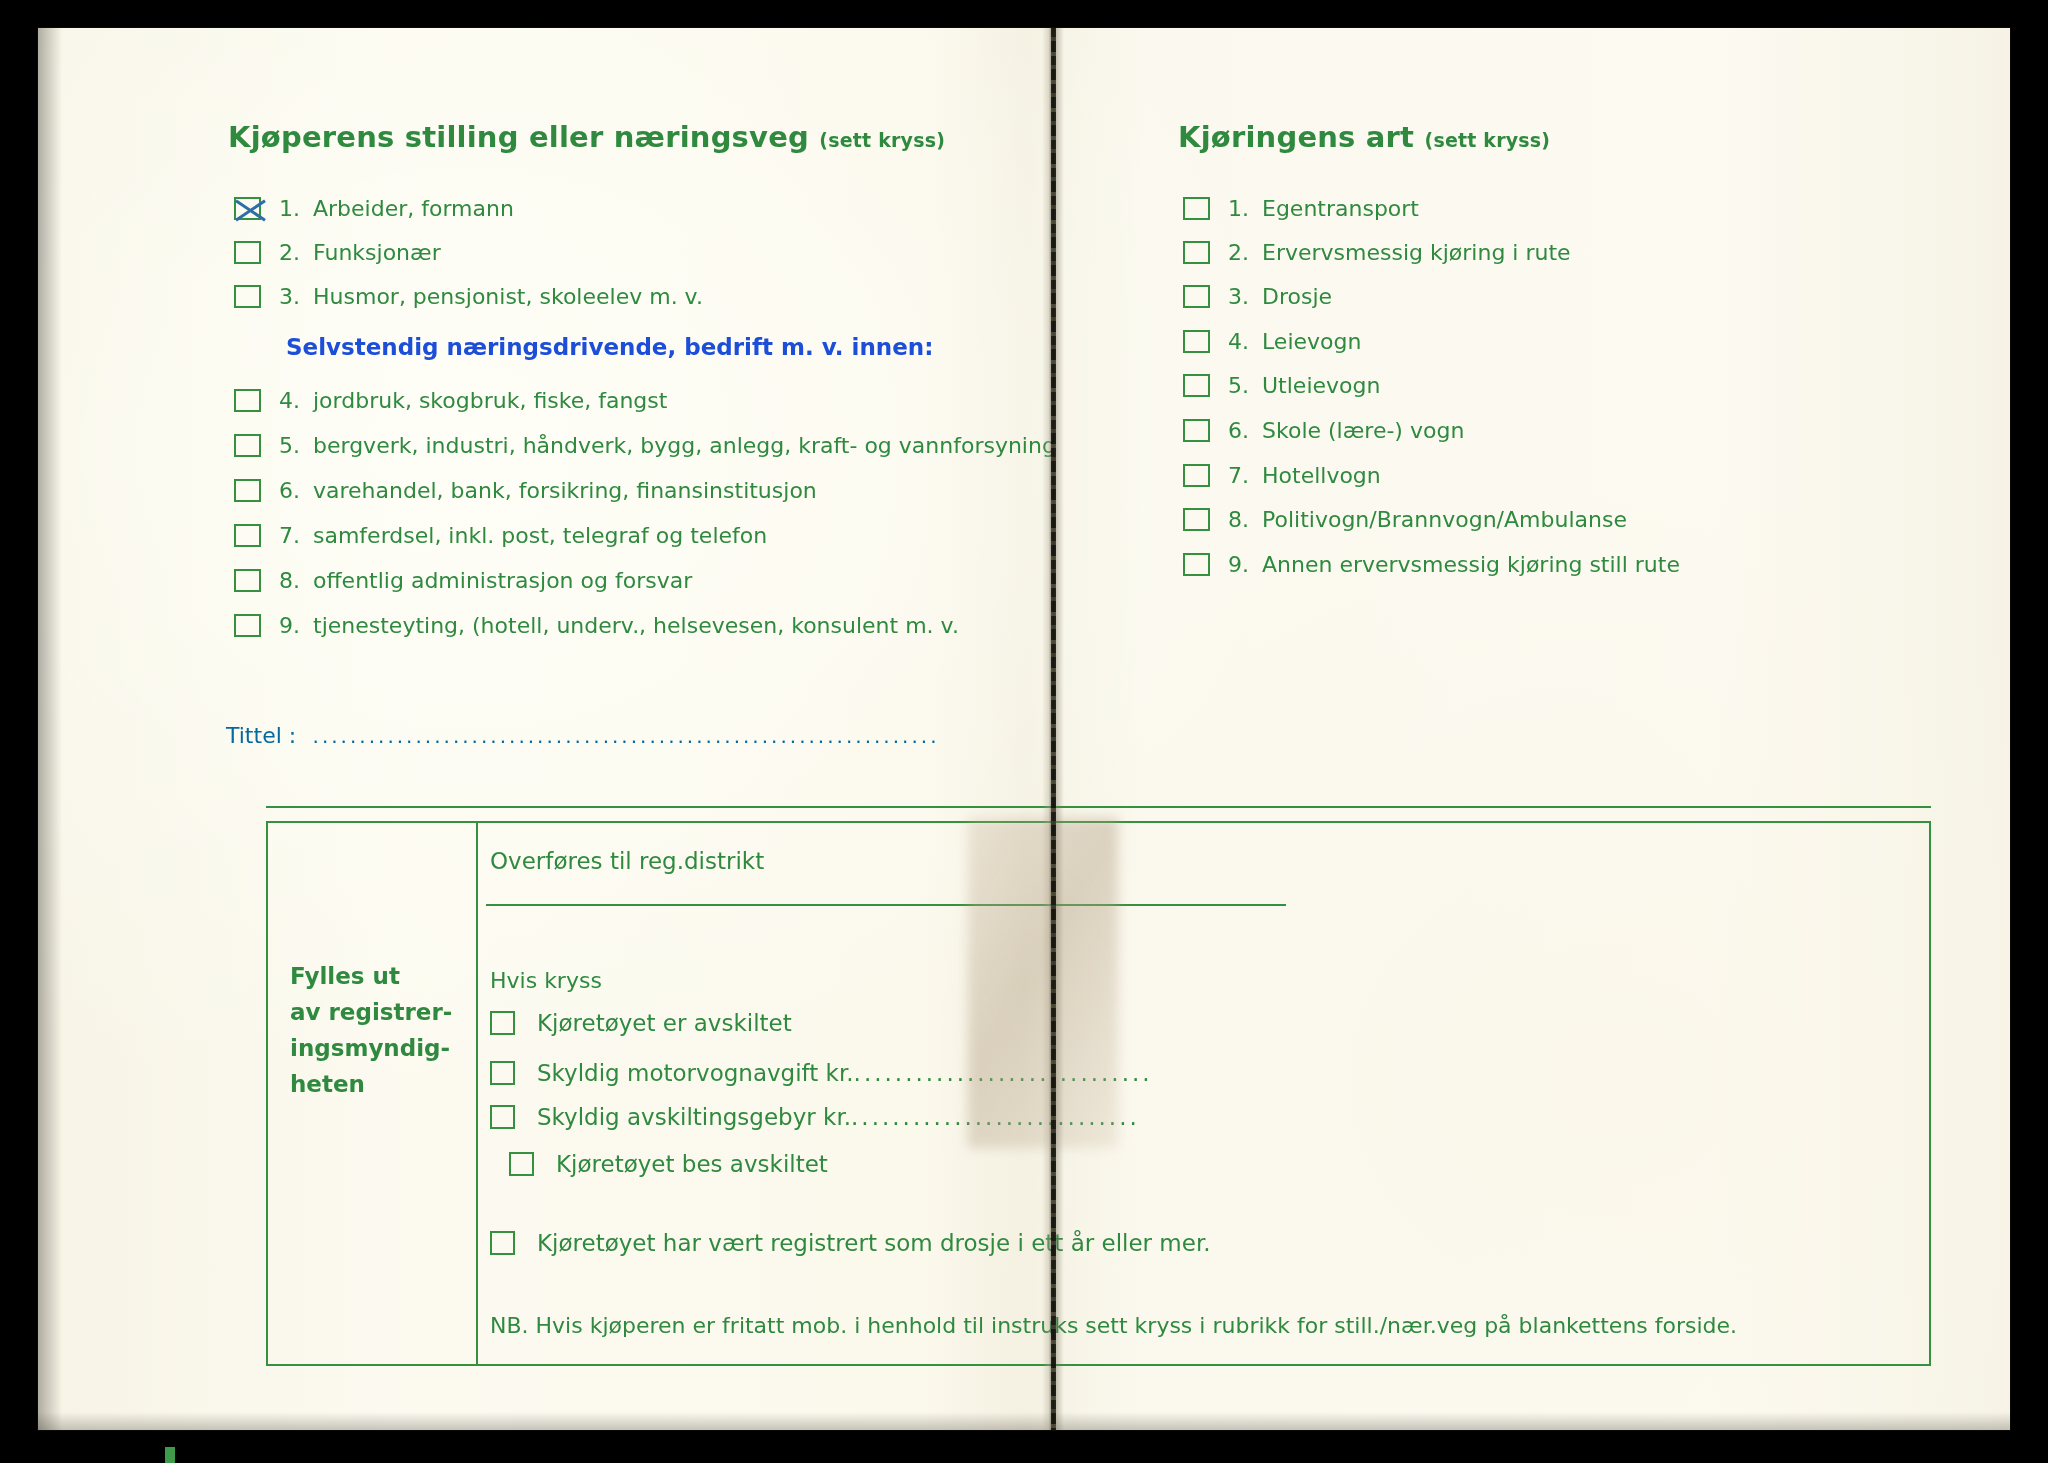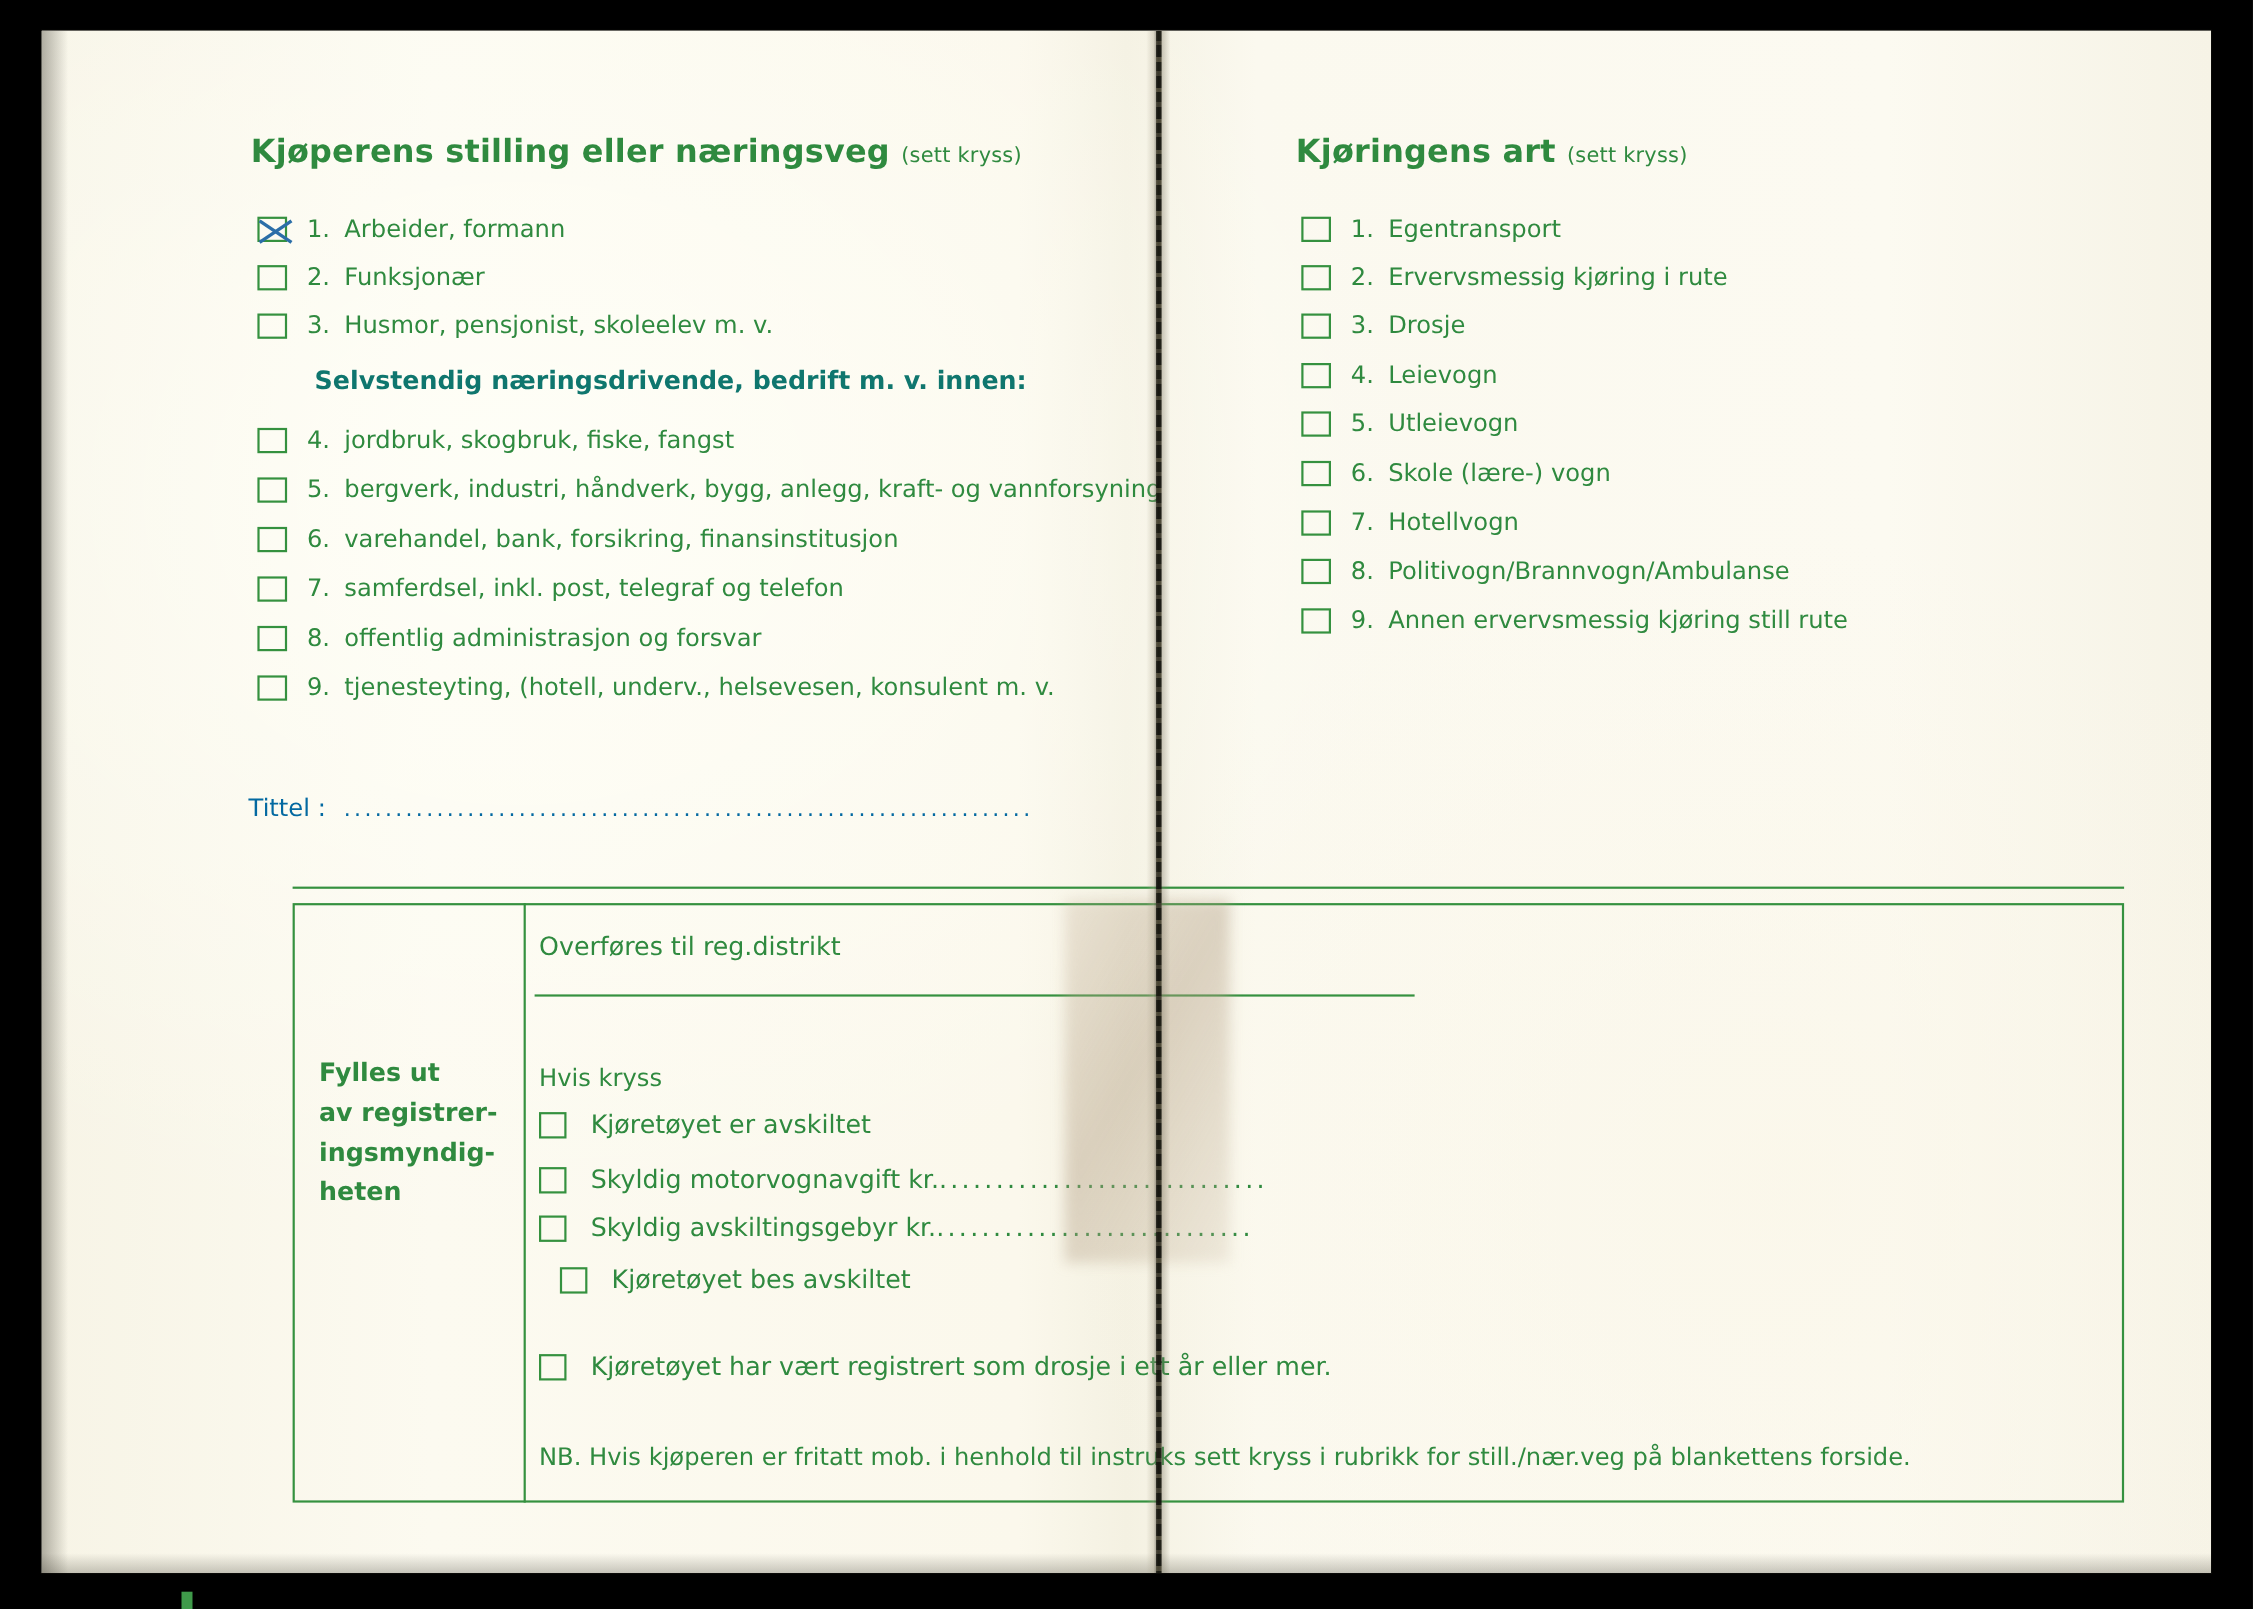--- a/index.html
+++ b/index.html
@@ -115,29 +115,29 @@
   .hdr {
     position: absolute;
     font-family: "DejaVu Sans", sans-serif;
     font-weight: bold;
     font-size: 29px;
     letter-spacing: 0.2px;
     color: #2f8a3f;
     white-space: nowrap;
   }
   .hdr .sub {
-    font-weight: normal;
+    font-weight: bold;
     font-size: 19px;
     letter-spacing: 0.2px;
   }
   .sect-title {
     position: absolute;
     font-weight: bold;
     font-size: 23px;
-    color: #0f766e;
+    color: #1d4ed8;
     white-space: nowrap;
   }
 
   .row {
     position: absolute;
     display: flex;
     align-items: center;
     white-space: nowrap;
   }
   .box {

